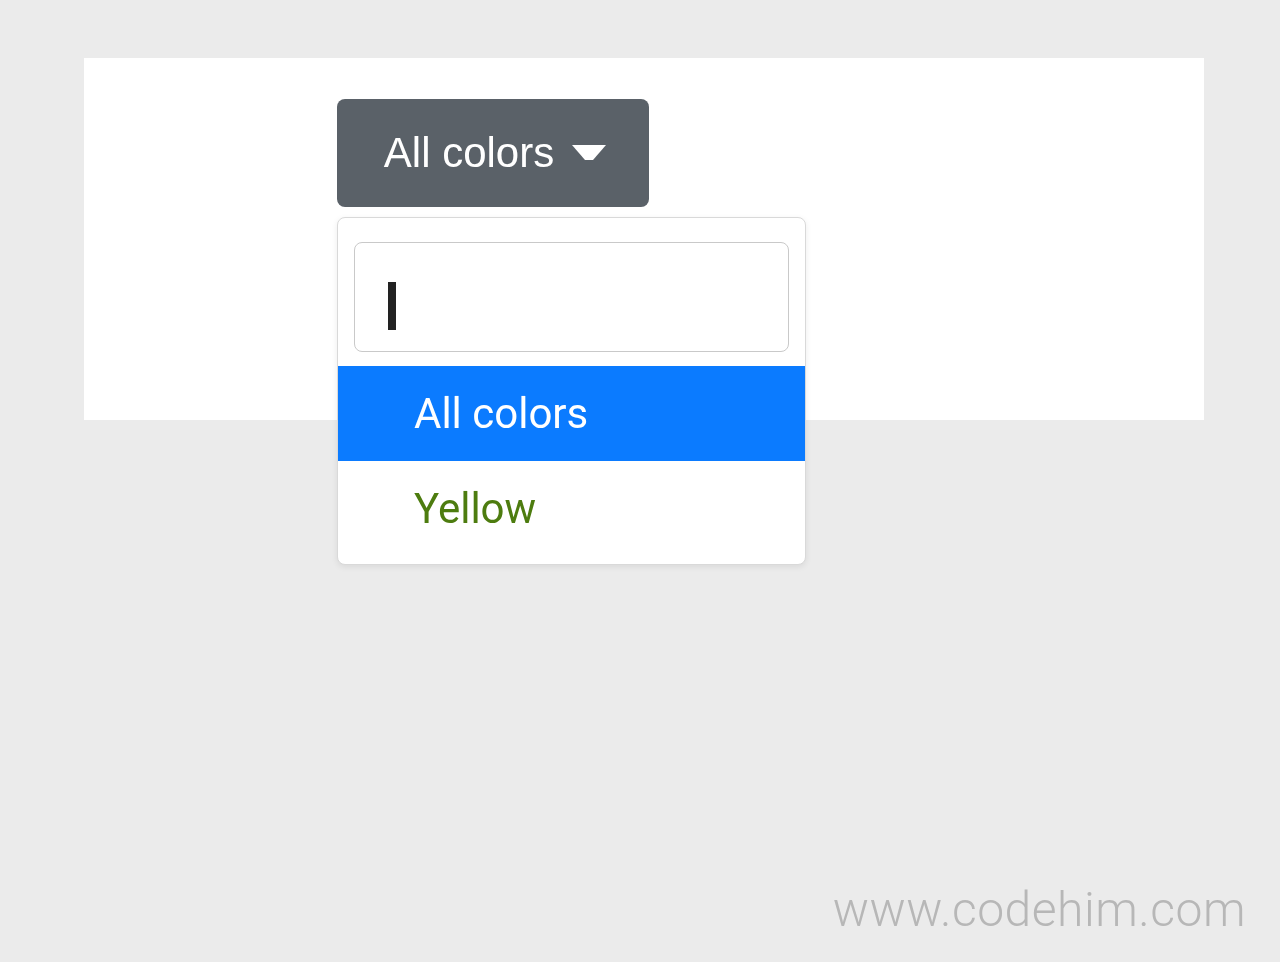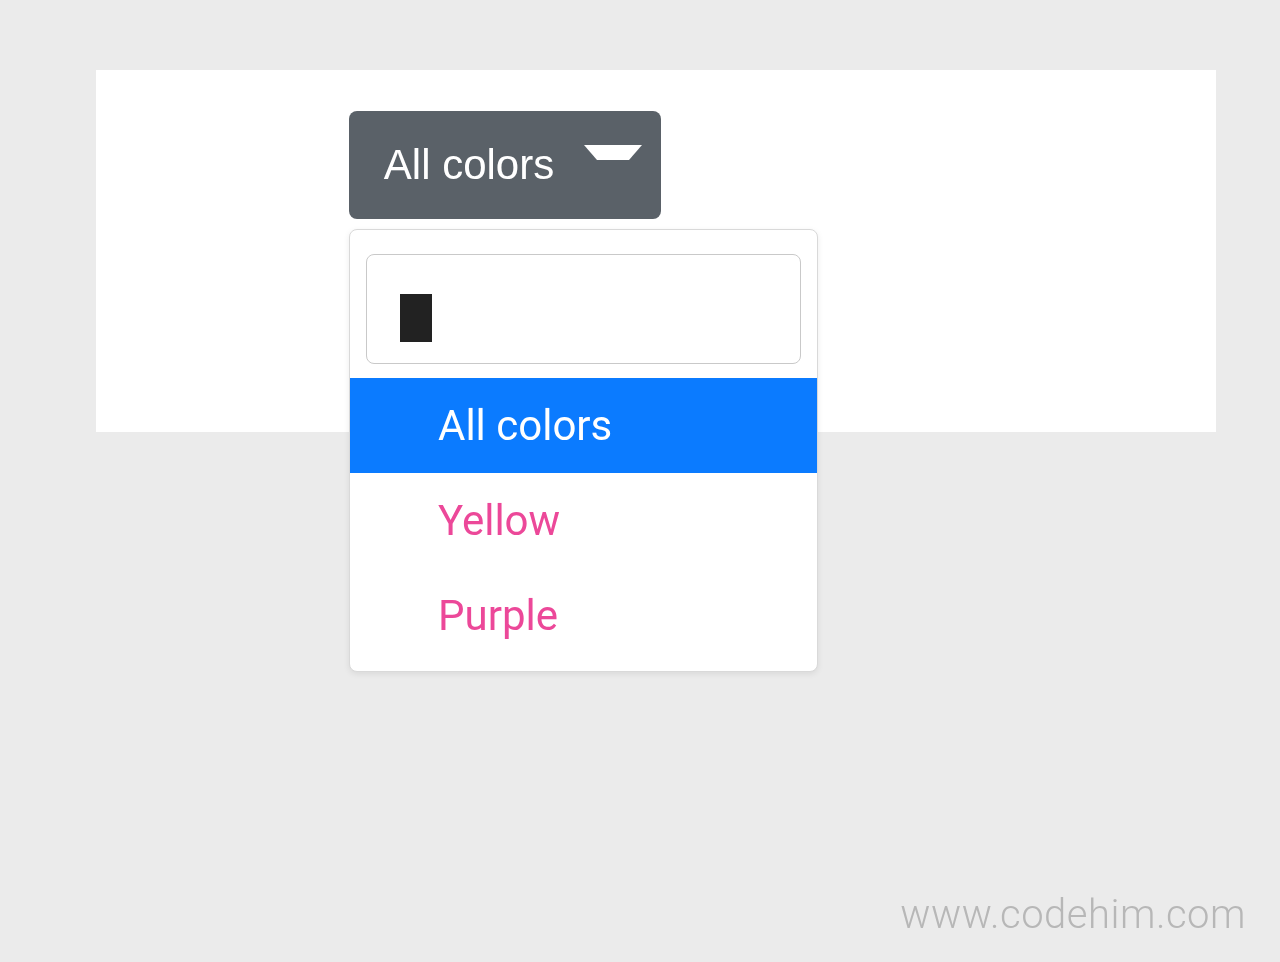--- a/index.html
+++ b/index.html
@@ -1,15 +1,15 @@
 <!DOCTYPE html>
 <html><head>
 <meta charset="utf-8">
 <style>
-  * { box-sizing: border-box; margin: 0; padding: 16px; }
+  * { box-sizing: border-box; margin: 0; padding: 4px; }
   html, body { width: 1280px; height: 962px; }
   body {
     background: #ebebeb;
     font-family: -apple-system, BlinkMacSystemFont, "Segoe UI", Roboto, "Helvetica Neue", Arial, sans-serif;
     position: relative;
     overflow: hidden;
   }
   .card {
     position: absolute;
     left: 80px;
@@ -77,33 +77,33 @@
     width: 3px;
     height: 48px;
     background: #222;
   }
   .option {
     height: 95px;
     display: flex;
     align-items: center;
     padding: 0 72px;
     font-size: 42px;
-    color: #ec4899;
+    color: #4d7c0f;
     cursor: pointer;
     background: #ffffff;
   }
   .option.active {
     background: #0b7bff;
     color: #ffffff;
   }
   .watermark {
     position: absolute;
     right: 34px;
     bottom: 24px;
-    font-size: 40px;
+    font-size: 48px;
     color: #b7b7b7;
     letter-spacing: 0.5px;
     font-weight: 300;
   }
 </style>
 </head>
 <body>
 
 <div class="card"></div>
 
@@ -117,18 +117,15 @@
     <input type="text" class="search-input" value="" style="">
     <div class="cursor-bar"></div>
   </div>
 
   <div class="option active">
     <span>All colors</span>
   </div>
   <div class="option">
     <span>Yellow</span>
   </div>
-  <div class="option">
-    <span>Purple</span>
-  </div>
 </div>
 
 <div class="watermark">www.codehim.com</div>
 
 </body></html>

